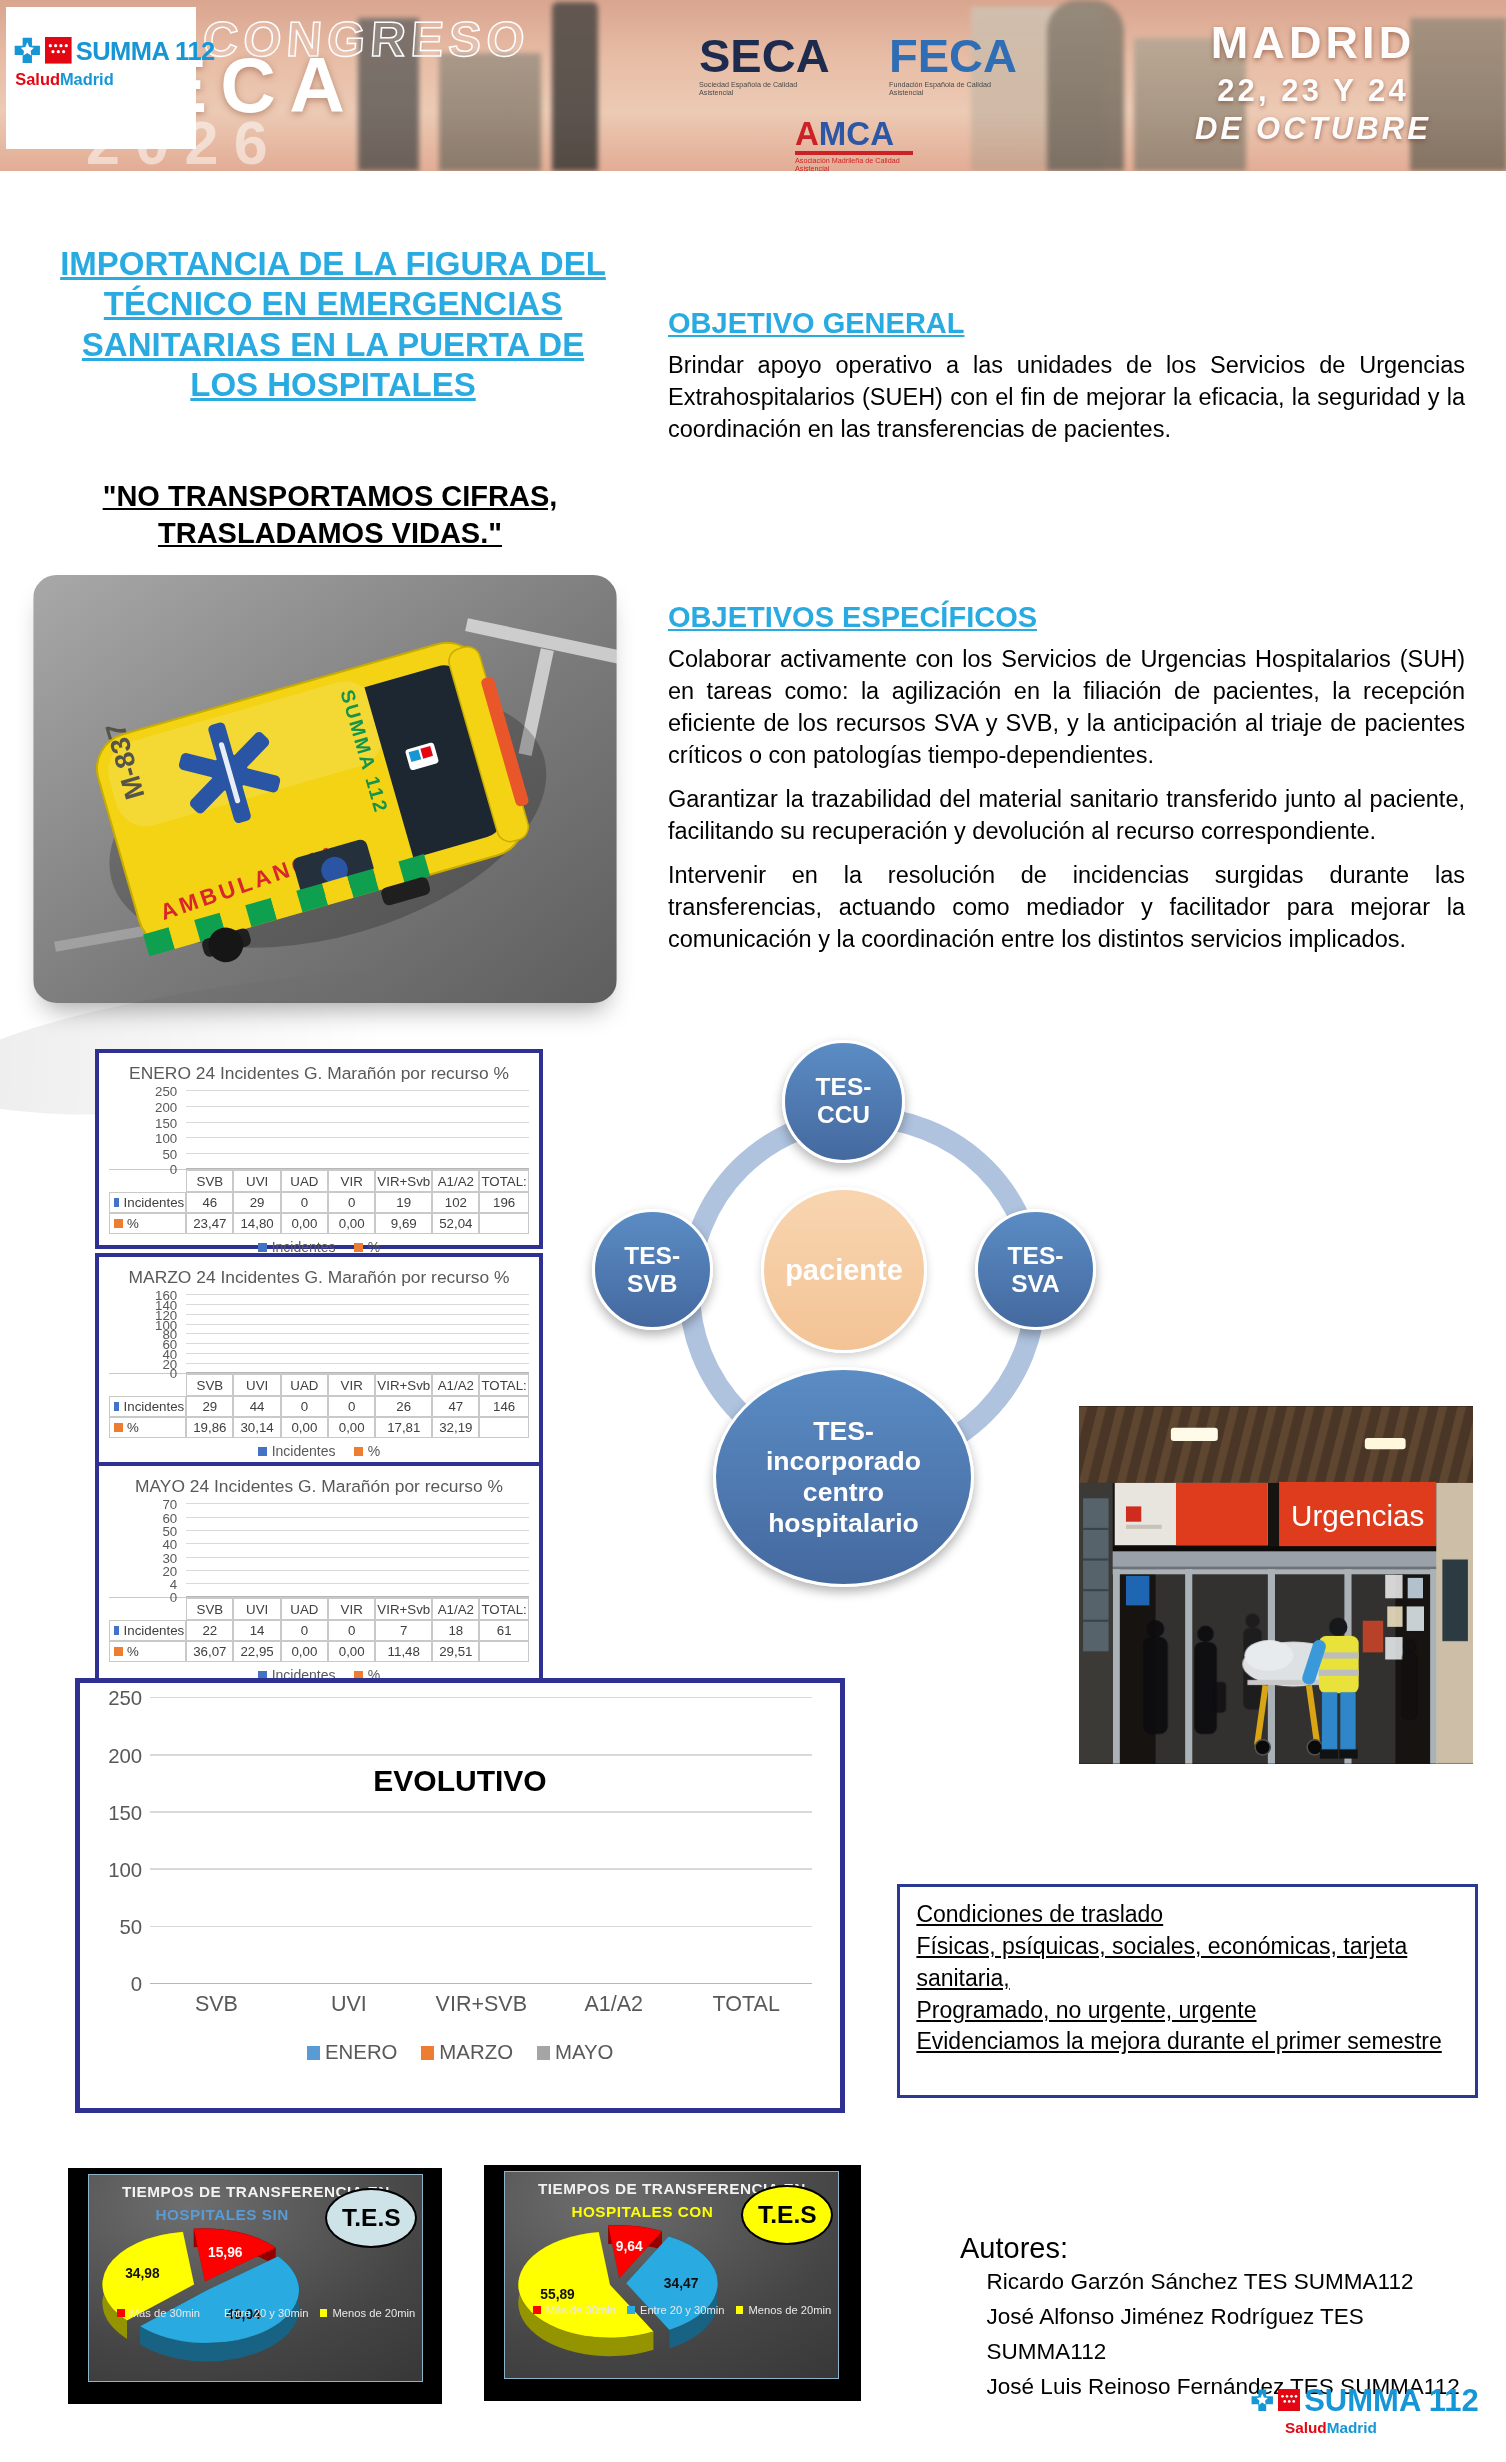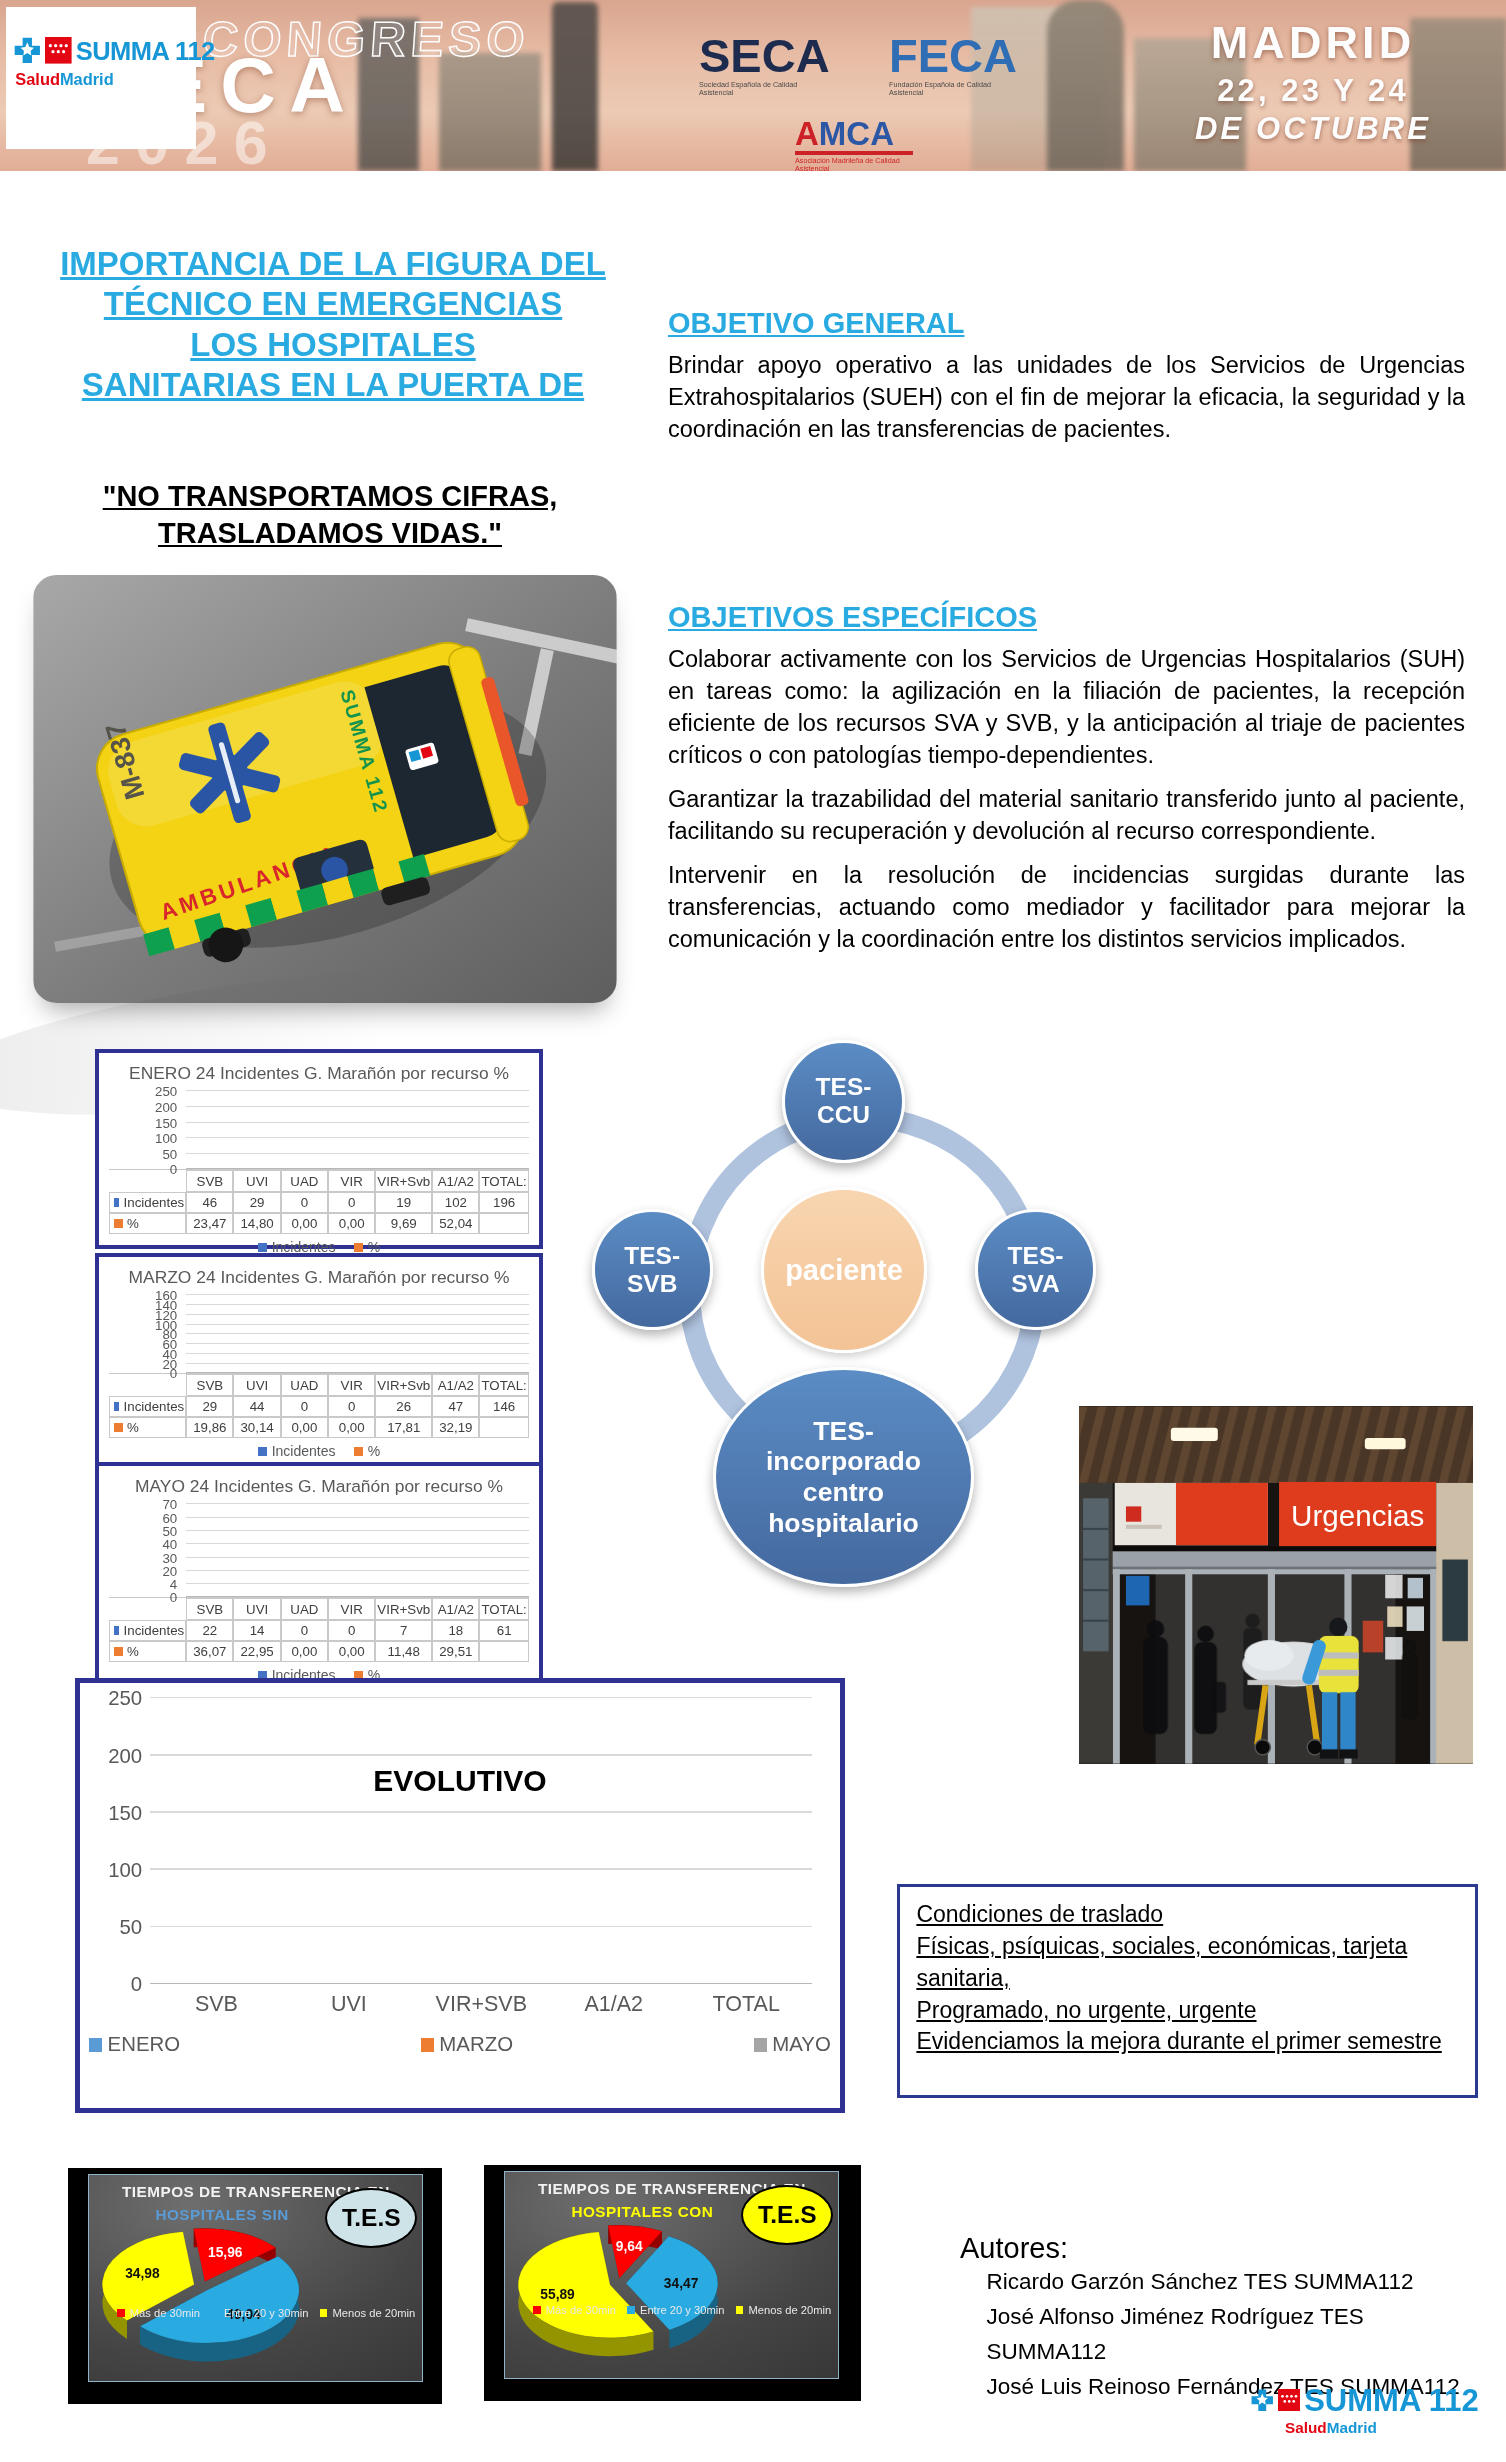--- a/index.html
+++ b/index.html
@@ -67,21 +67,21 @@
   .cleg{display:flex;justify-content:center;gap:18.4px;font-size:14px;color:#595959;margin-top:5.1px;align-items:center;}
   .lgit{display:flex;align-items:center;gap:5.1px;}
 
   
   #chart-evolutivo{position:absolute;left:75px;top:1678px;width:770px;height:435px;border:5.1px solid #2E3192;
     background:#fff;padding:15.3px 9.2px 8.2px 9.2px;box-sizing:border-box;}
   #chart-evolutivo .ylab{font-size:20.4px;}
   #chart-evolutivo .grid{height:1.5px;}
   .catrow{display:flex;margin-top:8.2px;}
   .cat{flex:1;text-align:center;font-size:21.5px;color:#595959;}
-  .eleg{display:flex;justify-content:space-between;gap:23.5px;font-size:20.4px;color:#595959;margin-top:16px;align-items:center;}
+  .eleg{display:flex;justify-content:center;gap:23.5px;font-size:20.4px;color:#595959;margin-top:24px;align-items:center;}
   .eleg .sw{width:13.3px;height:13.3px;}
 
   
   .diagram{position:absolute;left:583px;top:1014px;width:514px;height:575px;}
   .dg-ring{position:absolute;left:96px;top:93px;width:325px;height:325px;border:21.5px solid #AFC3DF;border-radius:50%;box-sizing:content-box;}
   .dg-node{position:absolute;border-radius:50%;background:linear-gradient(180deg,#5b8cc4,#44699f);border:3.6px solid #fff;
     box-shadow:0 5.1px 10.2px rgba(0,0,0,.30);color:#fff;display:flex;align-items:center;justify-content:center;
     text-align:center;font-weight:bold;box-sizing:border-box;}
   .dg-ccu{left:199px;top:25.5px;width:123px;height:123px;font-size:24.5px;}
   .dg-svb{left:8.7px;top:195px;width:121px;height:121px;font-size:24.5px;}
@@ -188,22 +188,22 @@
     </div>
 
     <div class="city">MADRID</div>
     <div class="dline" style="top:73px;">22, 23 Y 24</div>
     <div class="dline" style="top:111px;font-style:italic;">DE OCTUBRE</div>
   </div>
 
   <div class="title-block">
       <div class="tline"><span>IMPORTANCIA DE LA FIGURA DEL</span></div>
       <div class="tline"><span>TÉCNICO EN EMERGENCIAS</span></div>
+      <div class="tline"><span>SANITARIAS EN LA PUERTA DE</span></div>
       <div class="tline"><span>LOS HOSPITALES</span></div>
-      <div class="tline"><span>SANITARIAS EN LA PUERTA DE</span></div>
     </div>
   <div class="quote-block">
       <div class="qline"><span>"NO TRANSPORTAMOS CIFRAS,</span></div>
       <div class="qline"><span>TRASLADAMOS VIDAS."</span></div>
     </div>
 
   <div class="amb-card">
     <svg width="584" height="428" viewBox="0 0 1142 838">
       <defs>
         <linearGradient id="asph" x1="0" y1="0" x2="1" y2="1">

